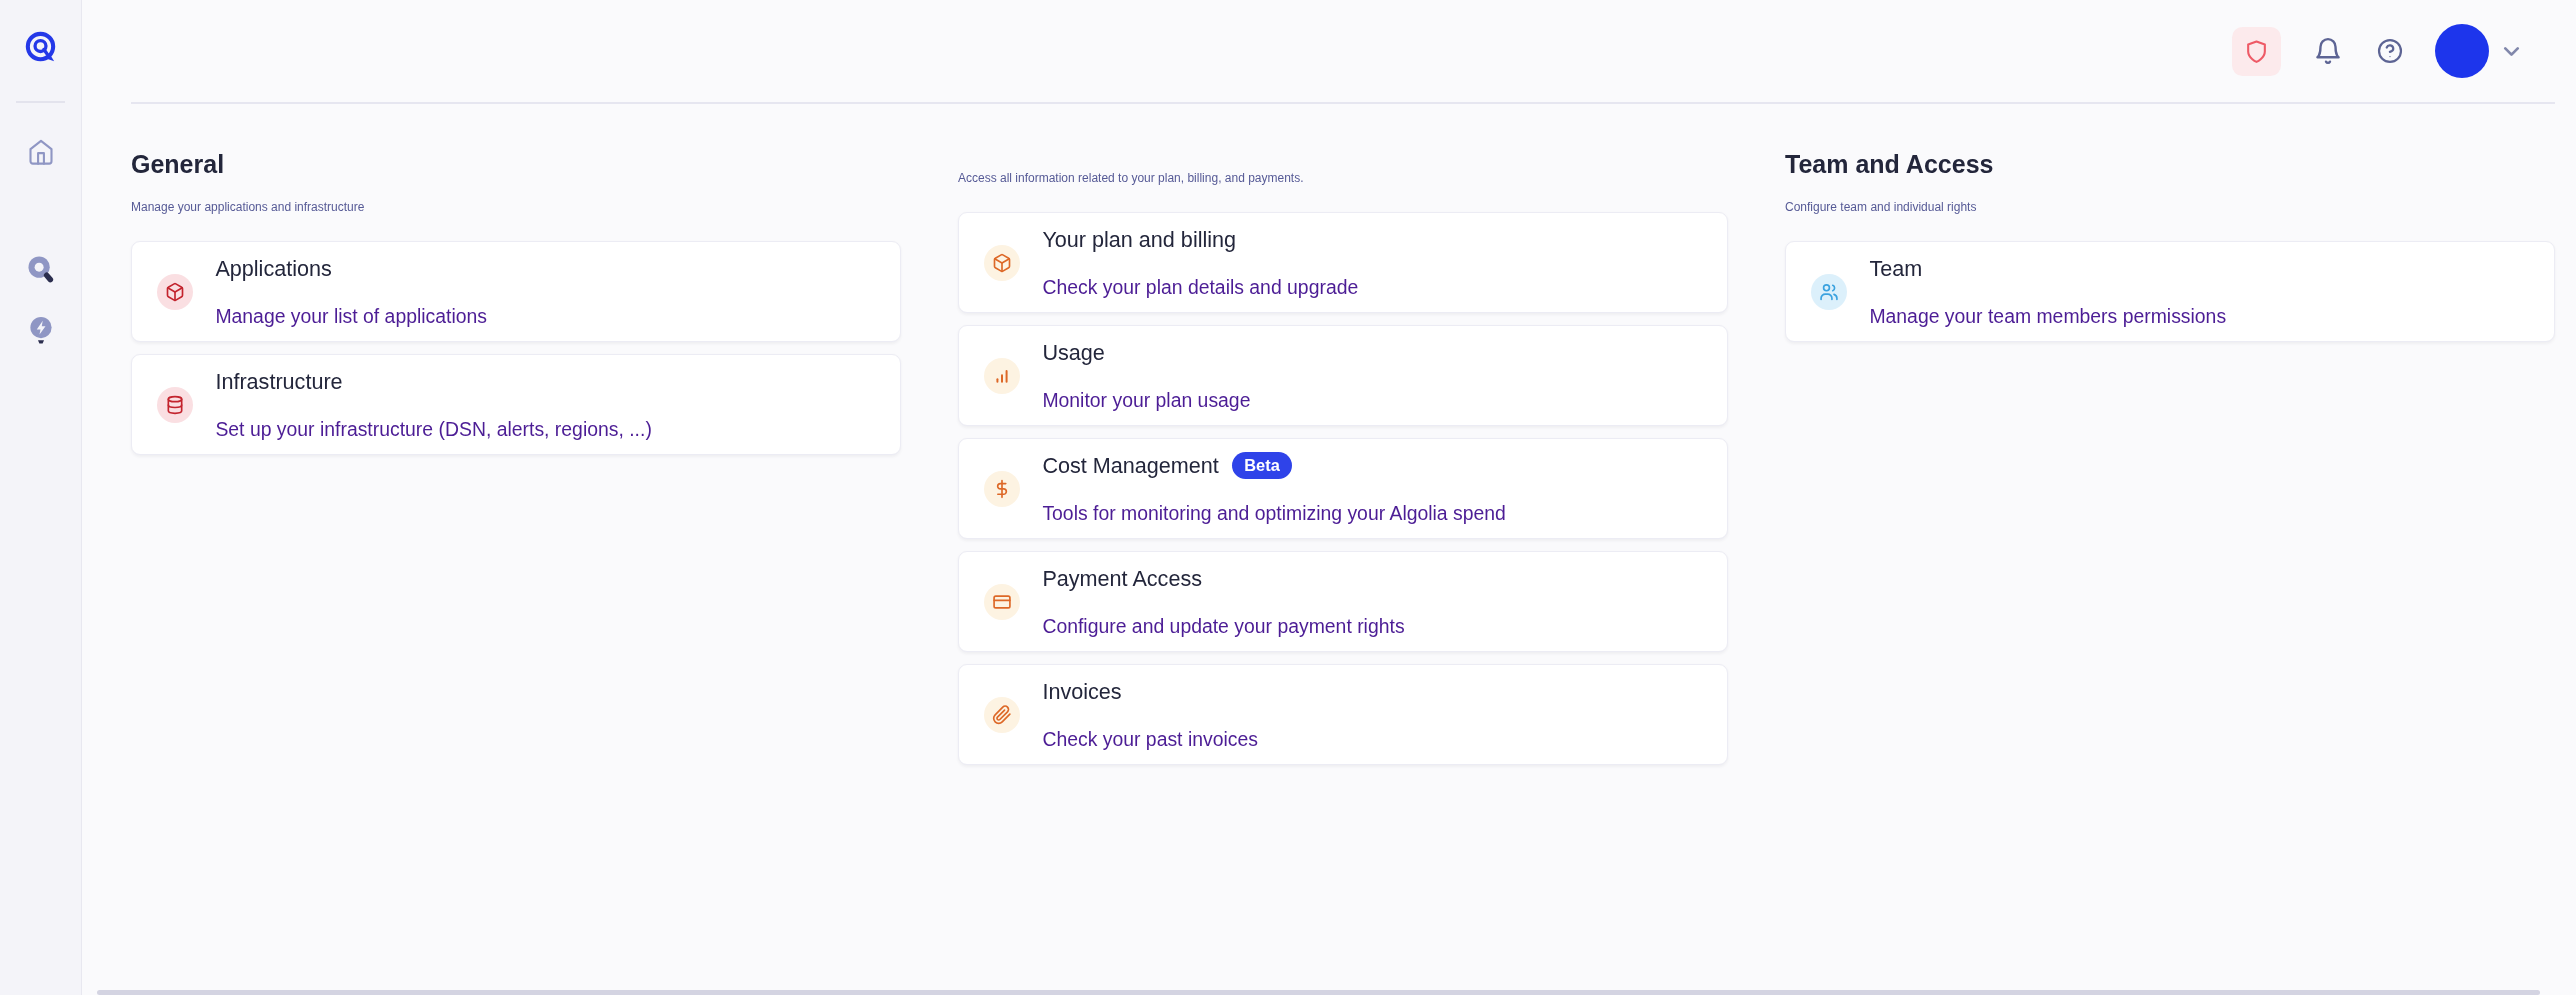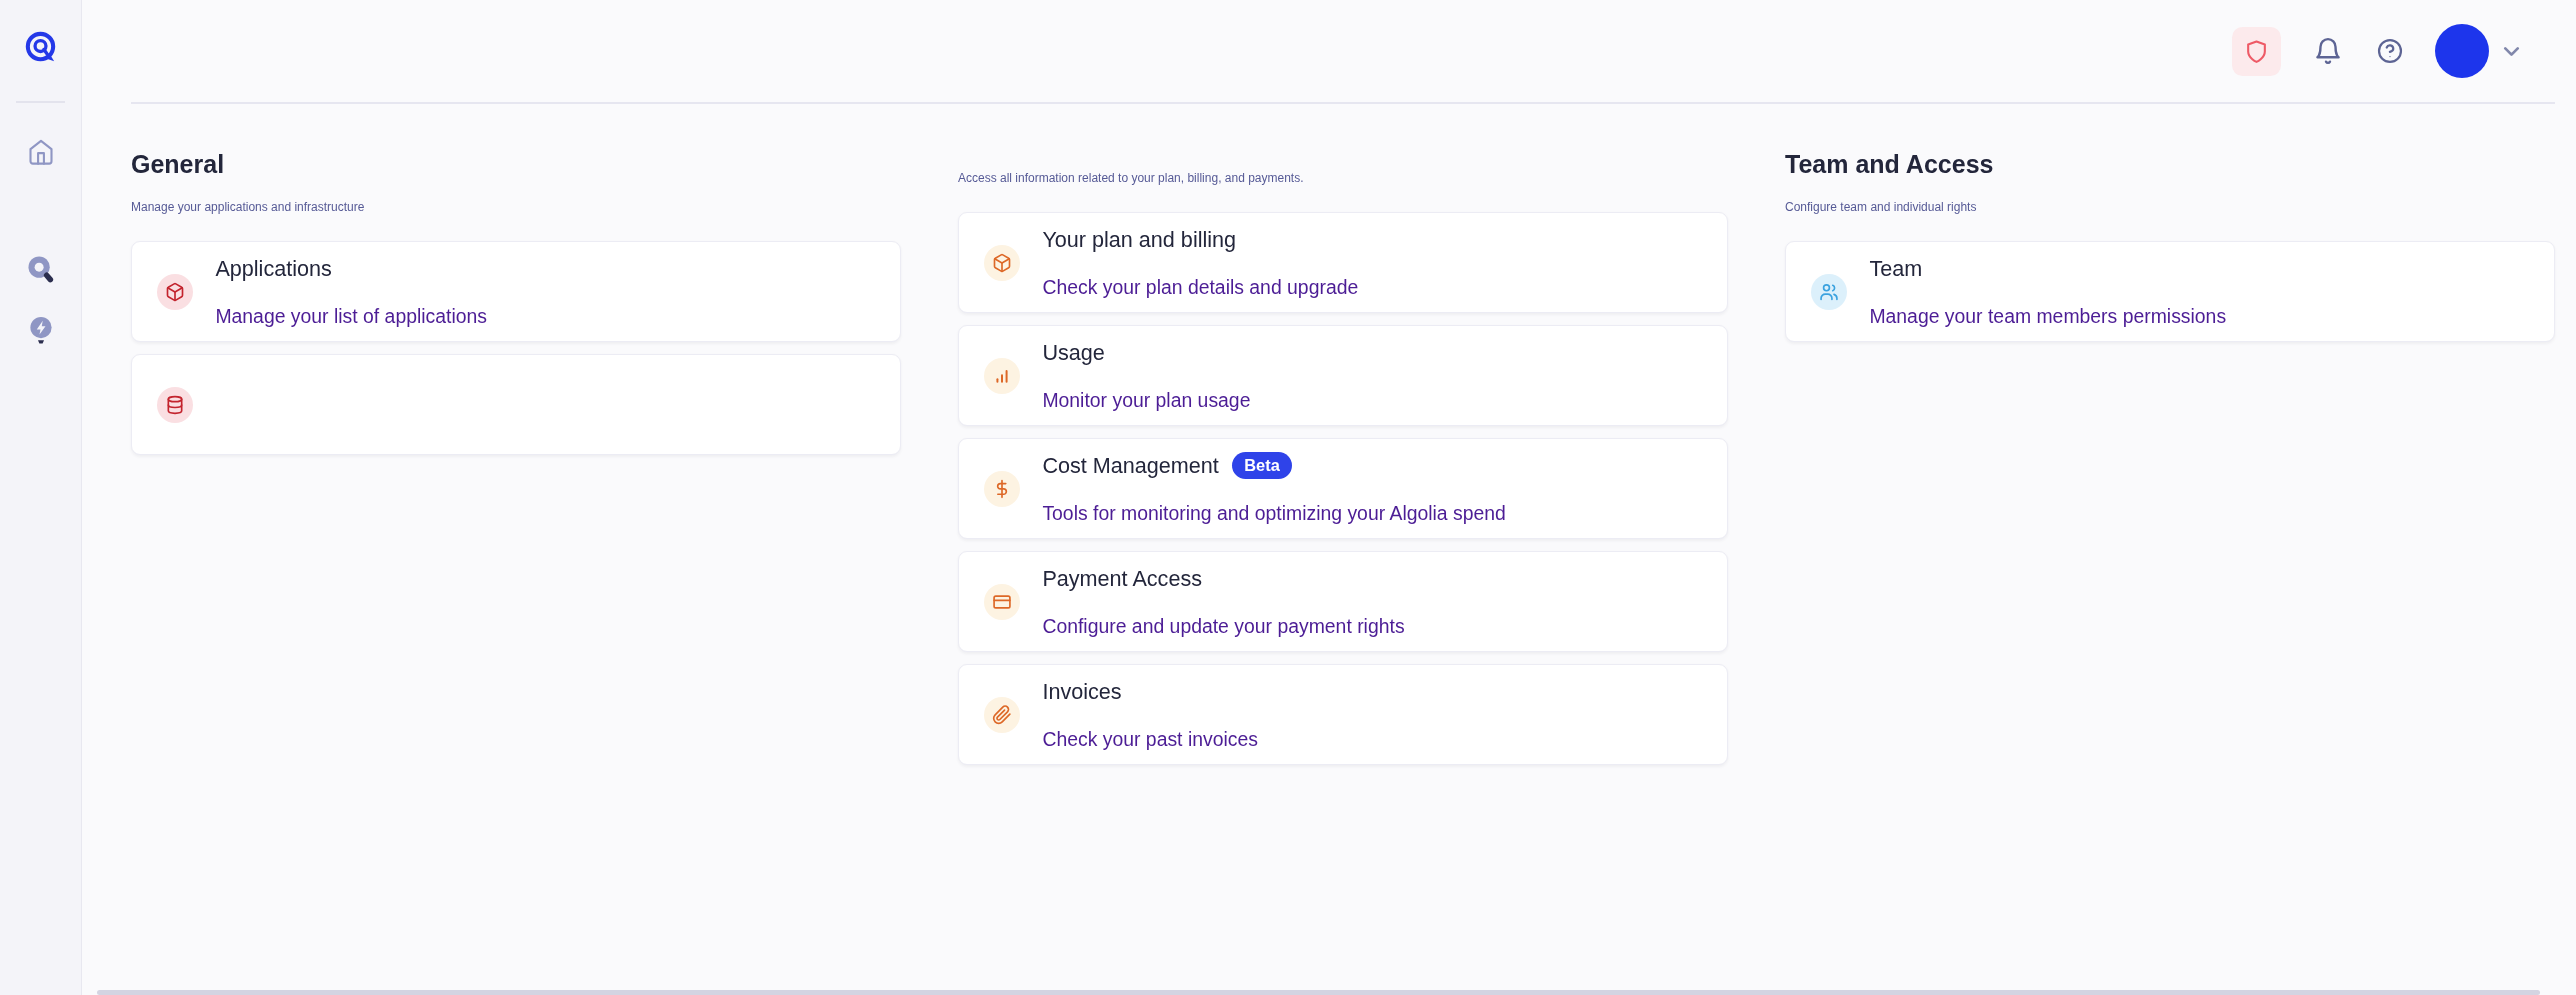--- a/index.html
+++ b/index.html
@@ -164,20 +164,24 @@
           </div>
         </div>
         <div class="card">
           <span class="icon-circle">
             <svg width="20" height="20" viewBox="0 0 24 24" fill="none" stroke="currentColor" stroke-width="2" stroke-linecap="round" stroke-linejoin="round">
               <ellipse cx="12" cy="5" rx="8" ry="3"></ellipse>
               <path d="M20 12c0 1.66-3.58 3-8 3s-8-1.34-8-3"></path>
               <path d="M4 5v14c0 1.66 3.58 3 8 3s8-1.34 8-3V5"></path>
             </svg>
           </span>
+          <div>
+            <div class="card-title">Infrastructure</div>
+            <div class="card-desc">Set up your infrastructure (DSN, alerts, regions, ...)</div>
+          </div>
         </div>
       </div>
     </section>
 
     <section class="theme-billing">
       <p class="section-desc">Access all information related to your plan, billing, and payments.</p>
       <div class="cards">
         <div class="card">
           <span class="icon-circle">
             <svg width="20" height="20" viewBox="0 0 24 24" fill="none" stroke="currentColor" stroke-width="2" stroke-linecap="round" stroke-linejoin="round">

